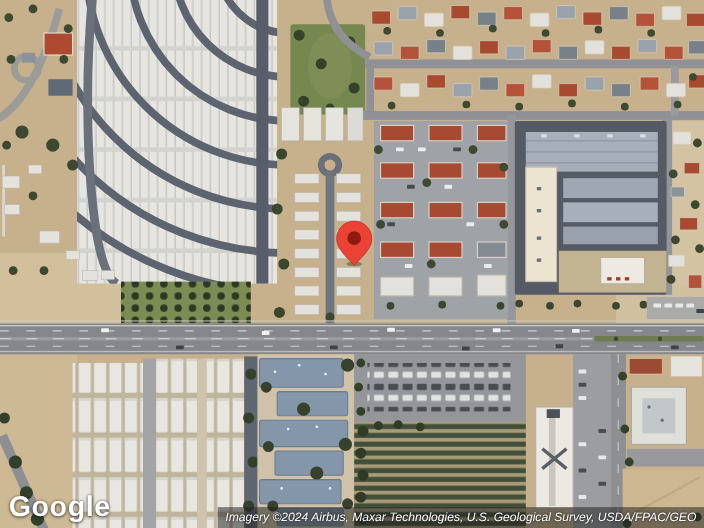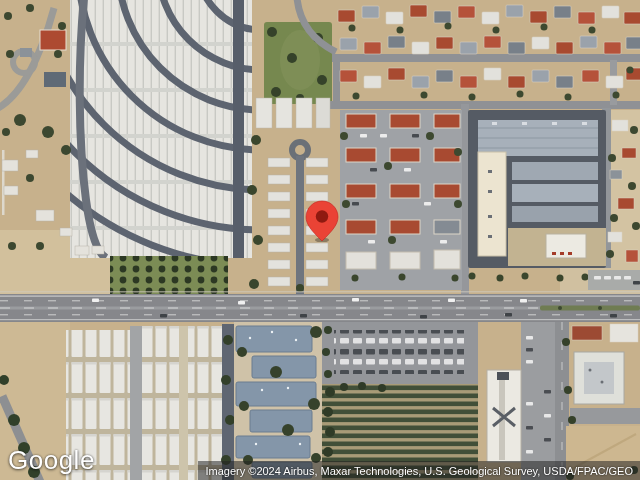--- a/index.html
+++ b/index.html
@@ -1,24 +1,24 @@
 <!DOCTYPE html>
 <html><head>
 <meta charset="utf-8">
 <style>
   html,body{margin:0;padding:0;background:#000;}
   #viewport{position:relative;width:640px;height:480px;overflow:hidden;
     font-family:"Liberation Sans",sans-serif;background:#c7b18c;}
   #scene{position:absolute;left:0;top:0;width:640px;height:480px;display:block;}
   #pin{position:absolute;width:34px;height:42px;pointer-events:auto;}
   #google-logo{position:absolute;left:8px;bottom:4px;color:#fff;font-size:26px;
-    font-weight:normal;letter-spacing:.5px;
+    font-weight:bold;letter-spacing:.5px;
     text-shadow:0 1px 3px rgba(0,0,0,.6),0 0 2px rgba(0,0,0,.45);}
   #attrib{position:absolute;right:0;bottom:0;height:19px;display:flex;align-items:center;
-    background:rgba(32,32,32,.52);padding:0 7px;}
+    background:rgba(32,32,32,.52);padding:0 7px;font-style:italic;}
   #attrib span{color:#fff;font-size:11px;white-space:nowrap;
     text-shadow:0 0 2px rgba(0,0,0,.9);}
 </style>
 </head>
 <body>
 
 <div id="viewport">
 
   <svg id="scene" width="640" height="480" viewBox="0 0 640 480" xmlns="http://www.w3.org/2000/svg">
     <defs>

